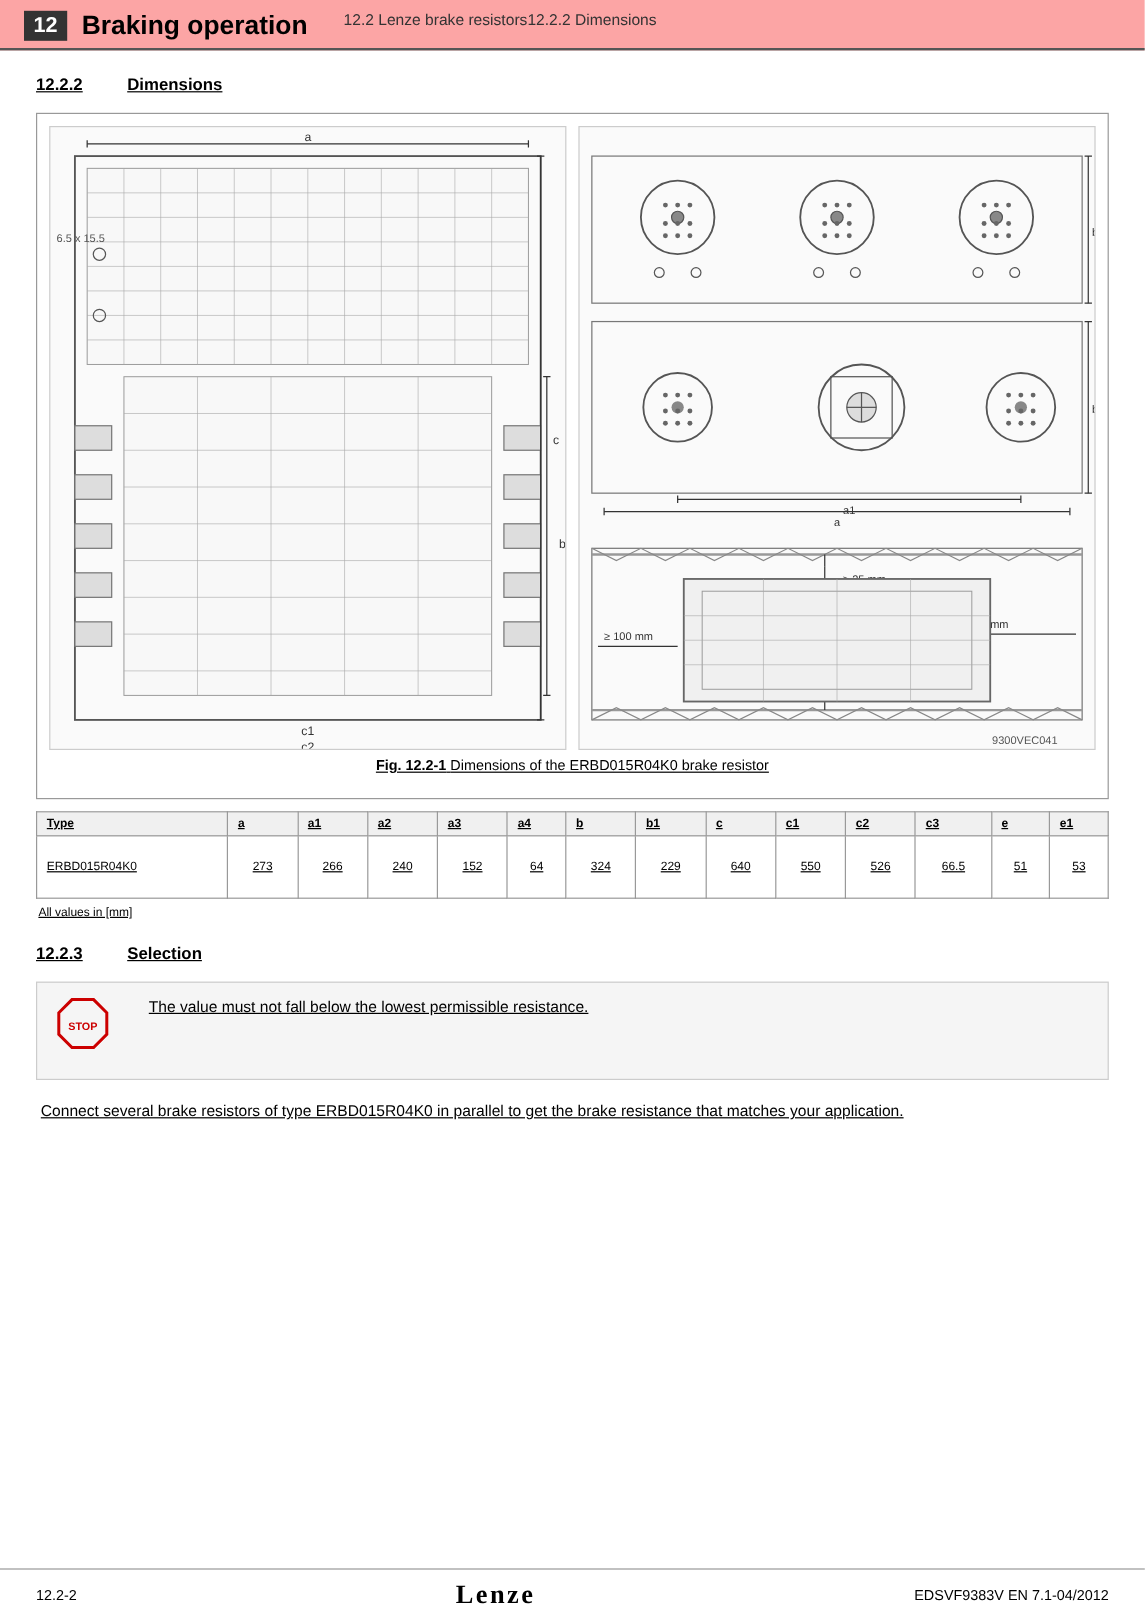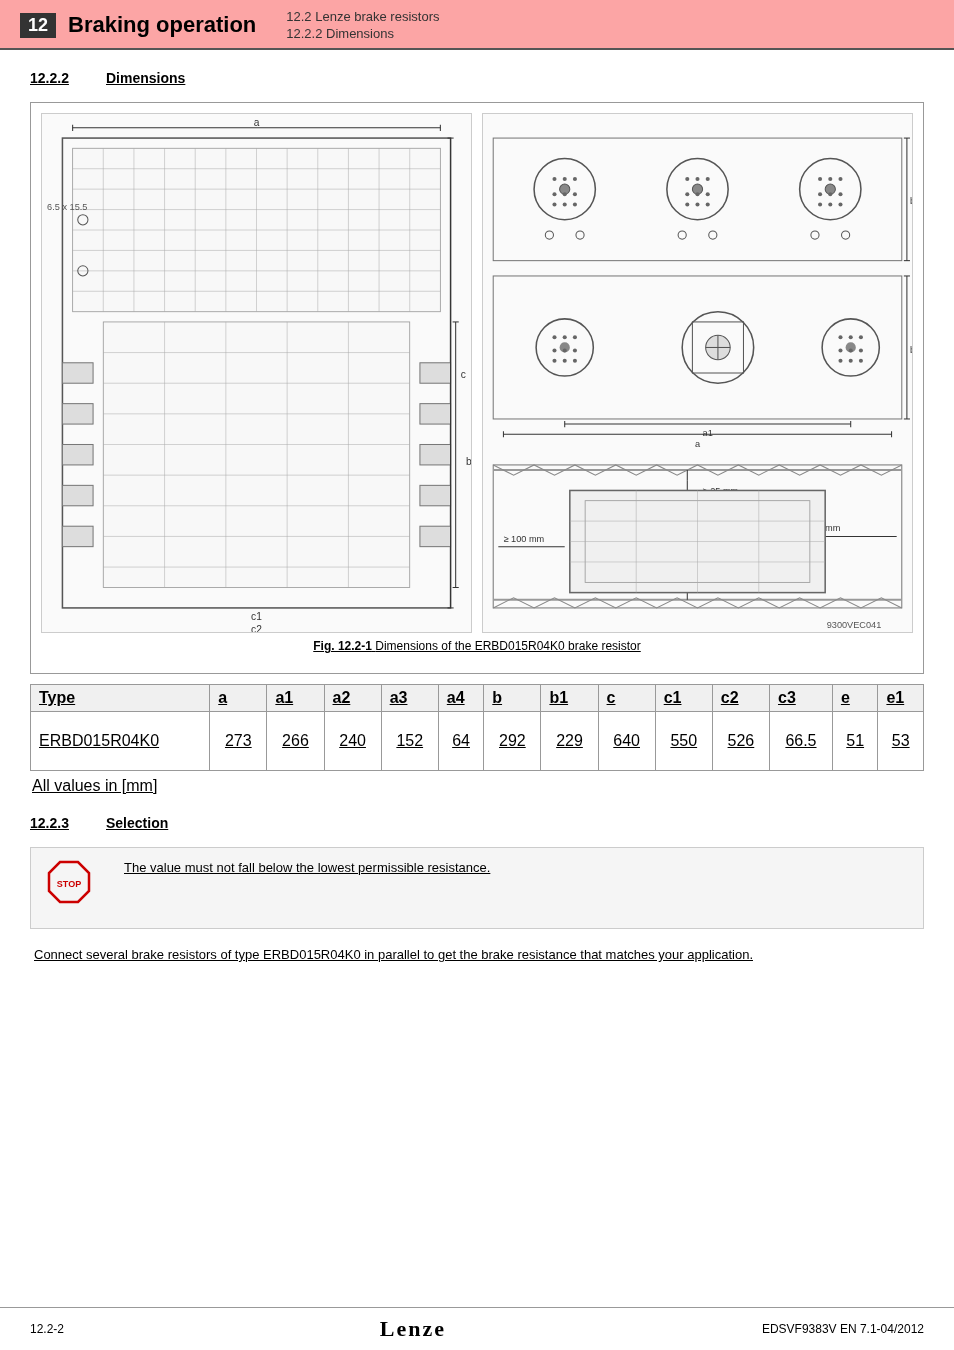--- a/index.html
+++ b/index.html
@@ -32,21 +32,20 @@
       font-size: 18px;
       padding: 2px 8px;
       margin-right: 12px;
     }
     .chapter-title {
       font-size: 22px;
       font-weight: bold;
     }
     .header-breadcrumb {
       display: flex;
-      flex-direction: column;
       justify-content: center;
       font-size: 13px;
       color: #333;
       margin-left: 10px;
     }
     .header-breadcrumb div { margin: 1px 0; }
 
     
     .content {
       padding: 20px 30px 20px 30px;
@@ -107,41 +106,41 @@
       font-size: 12px;
       margin-top: 6px;
       margin-bottom: 10px;
     }
     .figure-caption-num { font-weight: bold; }
 
     
     .dim-table {
       width: 100%;
       border-collapse: collapse;
-      font-size: 16px;
+      font-size: 10px;
       margin-bottom: 6px;
     }
     .dim-table th {
       border: 1px solid #999;
       padding: 4px 8px;
       background: #f0f0f0;
       font-weight: bold;
       text-align: left;
     }
     .dim-table td {
       border: 1px solid #999;
       padding: 20px 8px;
       text-align: center;
     }
     .dim-table td:first-child {
       text-align: left;
     }
 
     .table-note {
-      font-size: 16px;
+      font-size: 10px;
       margin-top: 4px;
       margin-bottom: 20px;
       padding-left: 2px;
     }
 
     
     .section-223 { margin-top: 10px; }
 
     
     .stop-box {
@@ -468,21 +467,21 @@
       </tr>
     </thead>
     <tbody>
       <tr>
         <td>ERBD015R04K0</td>
         <td>273</td>
         <td>266</td>
         <td>240</td>
         <td>152</td>
         <td>64</td>
-        <td>292</td>
+        <td>324</td>
         <td>229</td>
         <td>640</td>
         <td>550</td>
         <td>526</td>
         <td>66.5</td>
         <td>51</td>
         <td>53</td>
       </tr>
     </tbody>
   </table>

